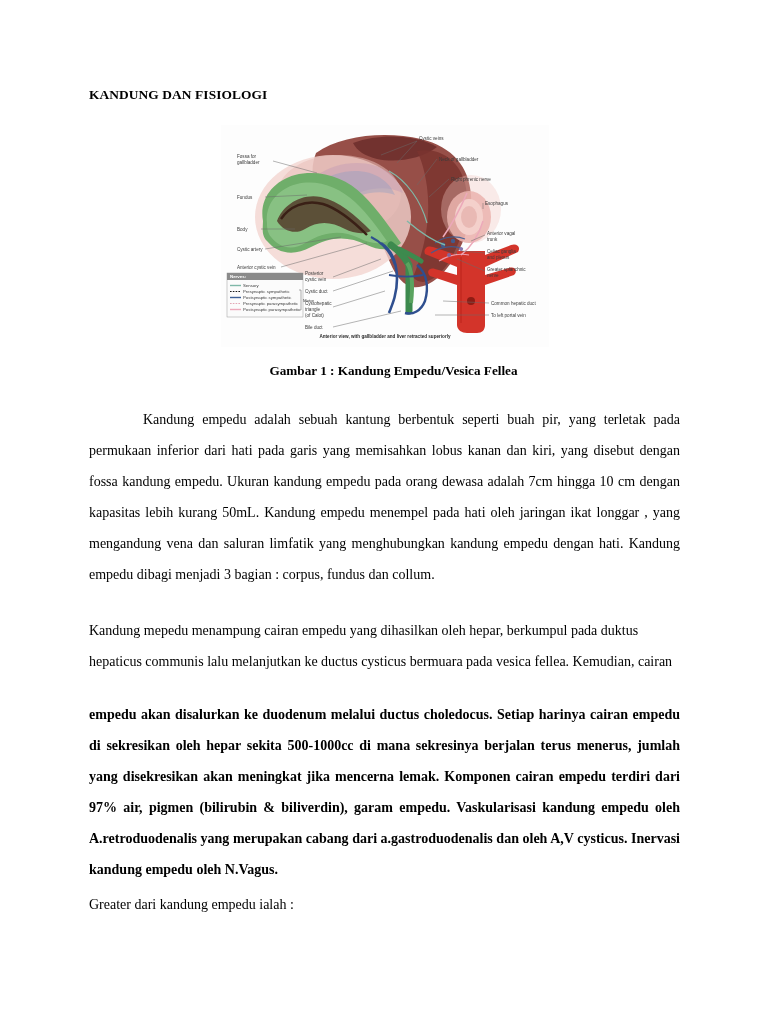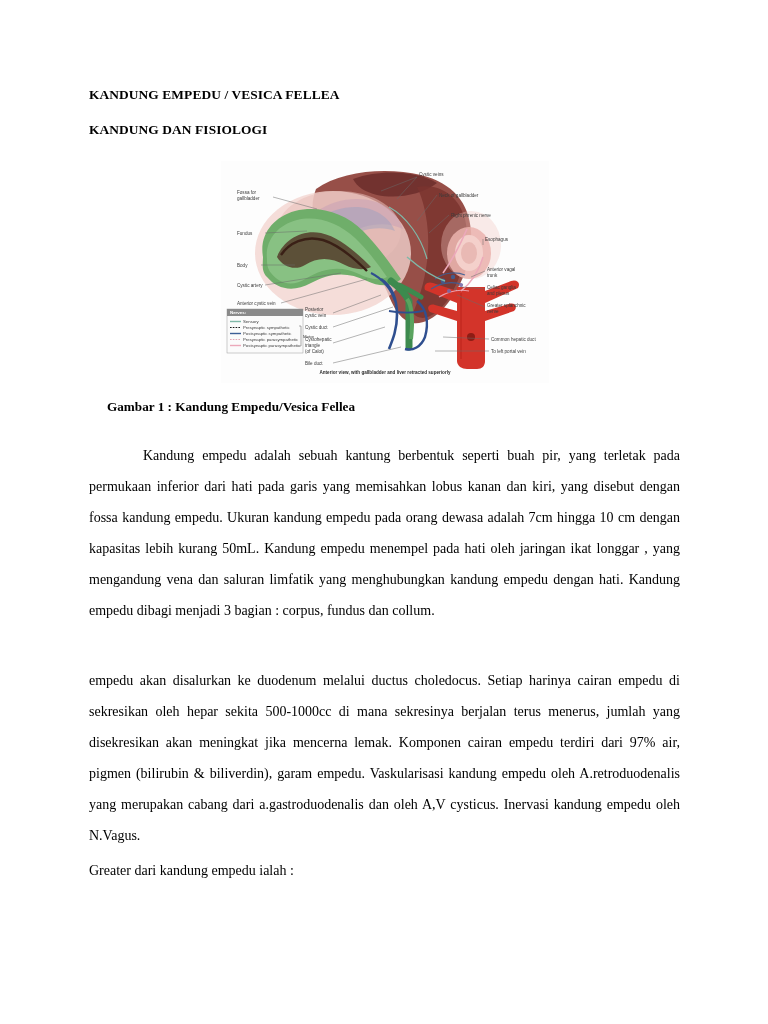--- a/index.html
+++ b/index.html
@@ -37,48 +37,47 @@
     justify-content: center;
     margin: 0;
   }
   .figure-img {
     width: 328px;
     height: 222px;
     background: #fdfdfd;
     display: block;
   }
   .figure-caption {
-    text-align: left;
+    text-align: center;
     font-weight: bold;
     font-size: 13.2px;
     margin: 16px 0 0 0;
     padding-left: 18px;
   }
 
   p.body {
     font-size: 14px;
     line-height: 31px;
     margin: 0;
     text-align: left;
   }
   p.body.indent { text-indent: 54px; }
   p.body.justify { text-align: justify; }
   p.gap-1 { margin-top: 25px; }
   p.gap-2 { margin-top: 25px; }
-  p.gap-3 { margin-top: 39px; }
+  p.gap-3 { margin-top: 22px; font-weight: bold; }
   p.gap-4 { margin-top: 4px; }
 
   .svg-text { font-family: "Liberation Sans", sans-serif; }
 </style>
 </head>
 <body>
 
 <div class="page">
 
-  <h1 class="heading">KANDUNG EMPEDU / VESICA FELLEA</h1>
   <h2 class="heading second">KANDUNG DAN FISIOLOGI</h2>
 
   <div class="figure-wrap">
     <svg class="figure-img" viewBox="0 0 328 222">
       <rect x="0" y="0" width="328" height="222" fill="#fdfdfd"></rect>
 
       <path d="M95 28 C120 10 165 6 200 14 C232 22 248 42 250 70 C252 100 240 128 222 148 C210 160 196 166 186 160 C172 152 168 132 160 118 C150 100 132 86 112 76 C96 68 86 52 95 28 Z" fill="#8e4038" opacity="0.92"></path>
       <path d="M132 18 C160 8 196 10 216 22 C200 34 176 38 156 34 C144 31 136 26 132 18 Z" fill="#6e2f2c" opacity="0.9"></path>
       <path d="M196 26 C220 22 238 36 244 58 C250 84 242 116 226 140 C214 156 200 162 192 152 C204 124 210 92 206 62 C204 46 200 34 196 26 Z" fill="#7a342f" opacity="0.85"></path>
 
@@ -215,16 +214,17 @@
         <text class="svg-text" x="82" y="176.5" font-size="4.3" fill="#3b3b3b">Motor</text>
       </g>
 
       <text class="svg-text" x="164" y="213" font-size="4.6" font-weight="bold" fill="#2b2b2b" text-anchor="middle">Anterior view, with gallbladder and liver retracted superiorly</text>
     </svg>
   </div>
 
   <div class="figure-caption">Gambar 1 : Kandung Empedu/Vesica Fellea</div>
 
   <p class="body indent justify gap-1">Kandung empedu adalah sebuah kantung berbentuk seperti buah pir, yang terletak pada permukaan inferior dari hati pada garis yang memisahkan lobus kanan dan kiri, yang disebut dengan fossa kandung empedu. Ukuran kandung empedu pada orang dewasa adalah 7cm hingga 10 cm dengan kapasitas lebih kurang 50mL. Kandung empedu menempel pada hati oleh jaringan ikat longgar , yang mengandung vena dan saluran limfatik yang menghubungkan kandung empedu dengan hati. Kandung empedu dibagi menjadi 3 bagian : corpus, fundus dan collum.</p>
+  <p class="body gap-2">Kandung mepedu menampung cairan empedu yang dihasilkan oleh hepar, berkumpul pada duktus hepaticus communis  lalu melanjutkan ke ductus cysticus bermuara pada vesica fellea. Kemudian, cairan</p>
   <p class="body justify gap-3">empedu akan disalurkan ke duodenum melalui ductus choledocus. Setiap harinya cairan empedu di sekresikan oleh hepar sekita 500-1000cc di mana sekresinya berjalan terus menerus, jumlah yang disekresikan akan meningkat jika mencerna lemak. Komponen cairan empedu terdiri dari 97% air, pigmen (bilirubin &amp; biliverdin), garam empedu. Vaskularisasi kandung empedu oleh A.retroduodenalis yang merupakan cabang dari a.gastroduodenalis dan oleh A,V cysticus. Inervasi kandung empedu oleh N.Vagus.</p>
   <p class="body gap-4">Greater dari kandung empedu ialah :</p>
 
 </div>
 
 </body></html>

